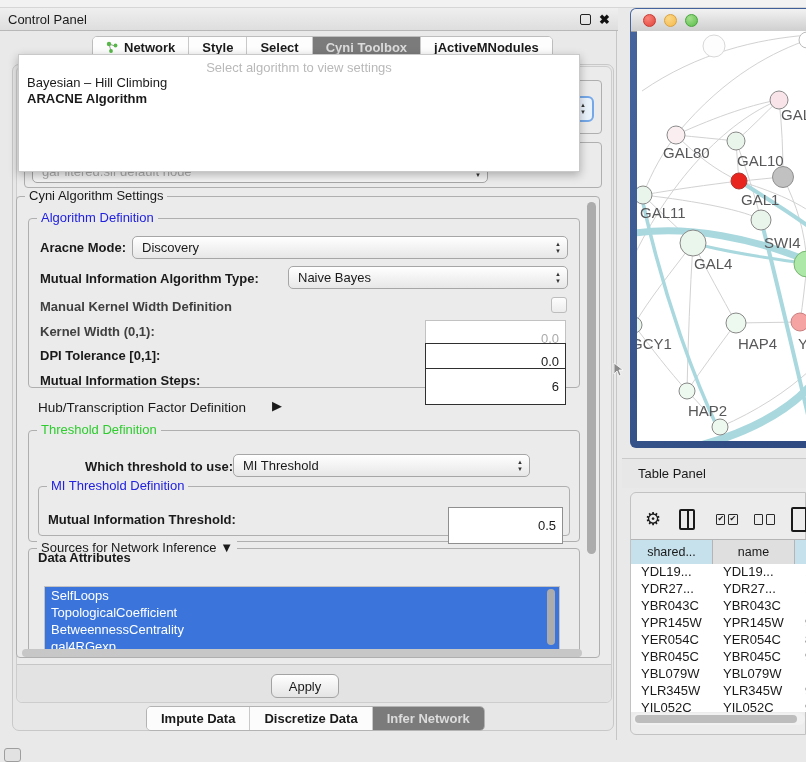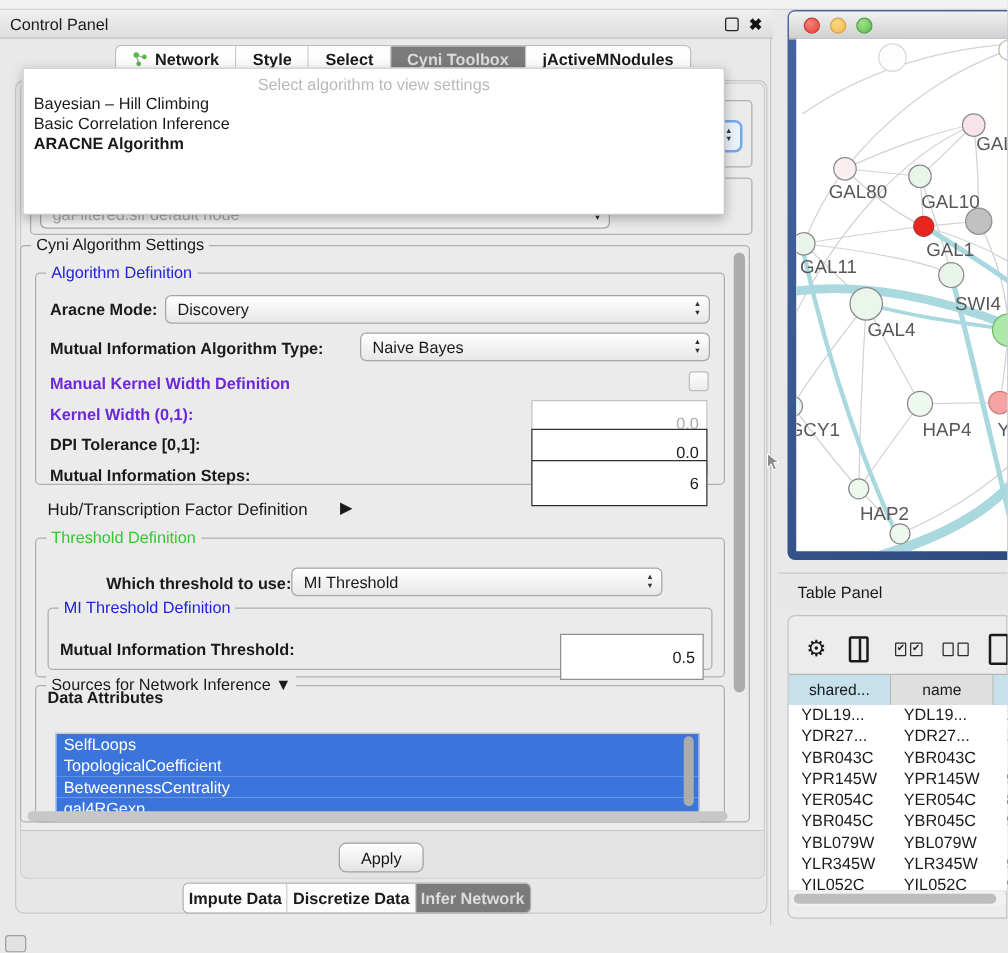--- a/index.html
+++ b/index.html
@@ -19,21 +19,21 @@
        border-right:1px solid #C9C9C9;white-space:nowrap;}
   .tab:last-child{border-right:none;}
   .tab.sel{background:#7B7B7B;color:#DCDCDC;}
   
   .outerpanel{left:12px;top:64px;width:602px;height:667px;background:#E7E7E7;border:1px solid #C8C8C8;border-radius:7px;}
   .innerpanel{left:16px;top:66px;width:596px;height:637px;background:#EBEBEB;border:1px solid #CDCDCD;border-radius:6px;}
   
   .gb{position:absolute;border:1px solid #AFAFAF;border-radius:4px;box-sizing:border-box;}
   .gbl{position:absolute;top:-9px;left:8px;background:#EBEBEB;padding:0 4px;font-size:13px;white-space:nowrap;}
   .lbl{position:absolute;font-size:13px;font-weight:bold;white-space:nowrap;}
-  .lbl.dis{color:#6d28d9;}
+  .lbl.dis{color:#404040;}
   .plain{font-weight:normal;}
   
   .combo{position:absolute;height:23px;border:1px solid #A6A6A6;border-radius:5px;
          background:linear-gradient(#FFFFFF,#E7E7E7);display:flex;align-items:center;
          font-size:13px;padding-left:9px;box-sizing:border-box;}
   .arr{position:absolute;right:6px;top:4px;font-size:6px;line-height:7px;color:#333;text-align:center;}
   .inp{position:absolute;height:37px;background:#FFF;border:1px solid #2F2F2F;font-size:13px;
        display:flex;align-items:center;justify-content:flex-end;padding:0 6px;box-sizing:border-box;}
   .inp.dis{border-color:#C2C2C2;color:#ABABAB;}
   .chk{position:absolute;width:14px;height:14px;border:1px solid #BDBDBD;border-radius:3px;
@@ -47,21 +47,21 @@
   .dd-item{font-size:13px;line-height:16px;padding-left:8px;white-space:nowrap;}
   .dd-item.bold{font-weight:bold;}
   
   .attrlist{position:absolute;background:#FFF;border:1px solid #C2C2C2;overflow:hidden;}
   .attr-item{font-size:13px;line-height:17px;color:#FFF;padding-left:6px;white-space:nowrap;}
   
   .btn{position:absolute;height:22px;border:1px solid #A3A3A3;border-radius:6px;
        background:linear-gradient(#FFFFFF,#E4E4E4);display:flex;align-items:center;justify-content:center;
        font-size:13px;}
   .seg{display:flex;position:absolute;height:23px;border:1px solid #B3B3B3;border-radius:5px;overflow:hidden;}
-  .seg .s{display:flex;align-items:center;padding:0 4px;font-size:13px;font-weight:600;background:#FCFCFC;border-right:1px solid #C9C9C9;}
+  .seg .s{display:flex;align-items:center;padding:0 14px;font-size:13px;font-weight:600;background:#FCFCFC;border-right:1px solid #C9C9C9;}
   .seg .s:last-child{border-right:none;}
   .seg .s.sel{background:#7B7B7B;color:#DCDCDC;}
   
   .netwin{left:630px;top:8px;width:176px;height:440px;background:linear-gradient(135deg,#46659F,#2E4A80);
           border-radius:6px 0 0 6px;}
   .nettitle{position:absolute;left:1px;top:1px;width:175px;height:22px;border-radius:5px 0 0 0;
             background:linear-gradient(#F2F2F2,#CFCFCF);border-bottom:1px solid #9E9E9E;display:flex;align-items:center;padding-left:12px;gap:8px;}
   .tl{width:11px;height:11px;border-radius:50%;}
   .netcanvas{position:absolute;left:7px;top:23px;width:169px;height:410px;background:#FFF;overflow:hidden;}
   
@@ -128,21 +128,20 @@
 </div>
 <div class="gb" style="left:24px;top:142px;width:578px;height:46px;"></div>
 <div class="combo" style="left:32px;top:160px;width:456px;color:#ABABAB;background:#F4F4F4;">
   <span>gaFiltered.sif default node</span>
   <span class="arr">▲<br>▼</span>
 </div>
 
 <div class="abs dd">
   <div class="dd-ph">Select algorithm to view settings</div>
   <div class="dd-item">Bayesian – Hill Climbing</div>
-  <div class="dd-item">Basic Correlation Inference</div>
   <div class="dd-item bold">ARACNE Algorithm</div>
 </div>
 
 <div class="gb" style="left:16px;top:196px;width:584px;height:462px;background:#EBEBEB;">
   <span class="gbl">Cyni Algorithm Settings</span>
 </div>
 <div class="vthumb" style="left:587px;top:202px;width:9px;height:352px;"></div>
 
 <div class="gb" style="left:28px;top:218px;width:552px;height:170px;">
   <span class="gbl" style="color:#2121DF;">Algorithm Definition</span>

